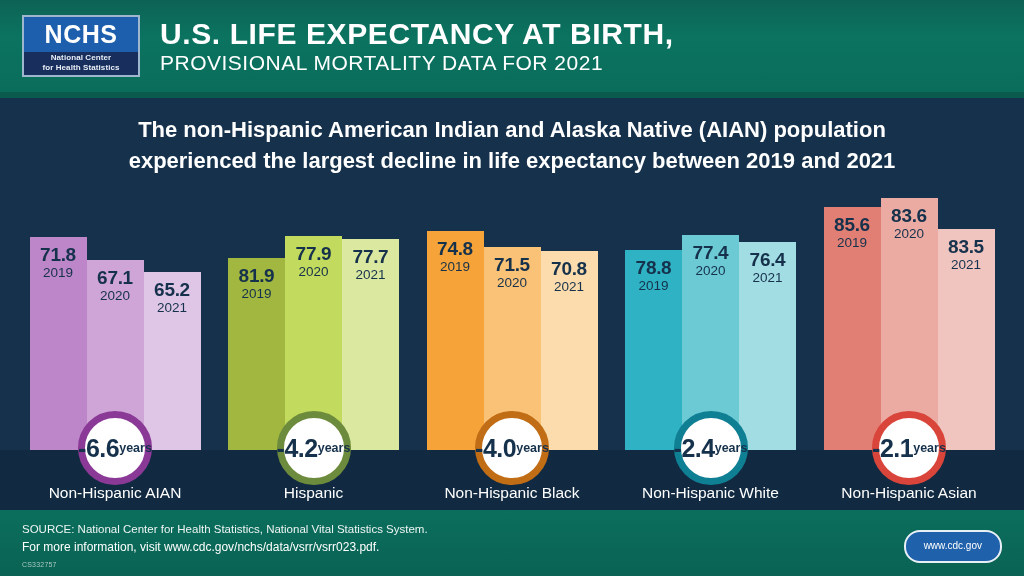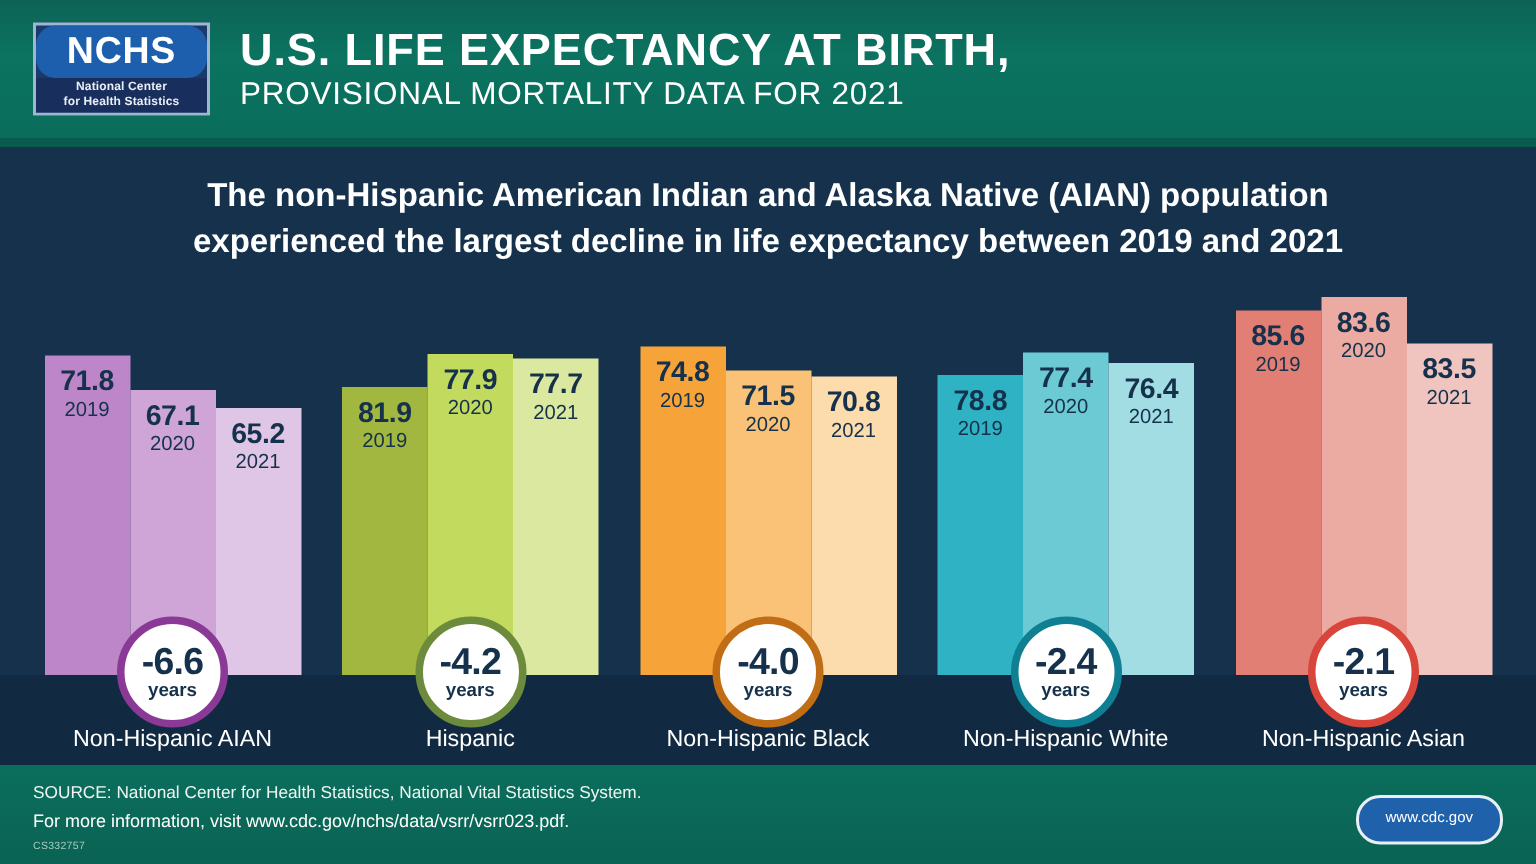--- a/index.html
+++ b/index.html
@@ -16,21 +16,21 @@
     background:linear-gradient(180deg,#0d6355 0%,#0b7360 40%,#0a6d5b 100%);
     display:flex;align-items:center;
   }
   .header-rule{position:absolute;left:0;top:92px;width:1024px;height:6px;background:#0a5a4d;}
   .logo{
     margin-left:22px;width:118px;height:62px;
     border:2px solid #9fb6cf;background:#1a3a6b;box-sizing:border-box;
     display:flex;flex-direction:column;
   }
   .logo-top{
-    height:35px;background:#1d5fad;display:flex;align-items:center;justify-content:center;border-radius:13px;
+    height:35px;background:#1d5fad;display:flex;align-items:center;justify-content:center;
   }
   .logo-top span{
     color:#ffffff;font-weight:bold;font-size:25px;letter-spacing:0.5px;line-height:1;
     font-family:"Liberation Sans", sans-serif;
   }
   .logo-bot{
     flex:1;background:#182f5e;display:flex;flex-direction:column;
     align-items:center;justify-content:center;padding-bottom:1px;
   }
   .logo-bot span{color:#e9eef6;font-size:8px;line-height:10px;font-weight:bold;letter-spacing:0.1px;}
@@ -71,22 +71,22 @@
     position:relative;width:57px;box-sizing:border-box;
   }
   .bar-label{
     position:absolute;left:0;top:8px;width:57px;text-align:center;color:#15314b;
   }
   .bar-val{font-size:19px;font-weight:bold;line-height:20px;letter-spacing:-0.3px;}
   .bar-yr{font-size:13.5px;line-height:16px;}
   .badge{
     position:absolute;left:50%;bottom:25px;transform:translateX(-50%);
     width:74px;height:74px;border-radius:50%;
-    background:#ffffff;border:5px solid #15803d;box-sizing:border-box;
-    display:flex;flex-direction:column;align-items:center;justify-content:center;
+    background:#ffffff;border:7px solid #15803d;box-sizing:border-box;
+    display:flex;align-items:center;justify-content:center;
   }
   .badge-val{color:#15314b;font-size:25px;font-weight:bold;line-height:24px;letter-spacing:-0.5px;}
   .badge-unit{color:#15314b;font-size:12.5px;font-weight:bold;line-height:13px;margin-top:1px;}
   .cat-label{
     position:absolute;left:-14px;bottom:8px;width:206px;text-align:center;
     color:#ffffff;font-size:15.5px;line-height:18px;
   }
 
   
   .footer{

